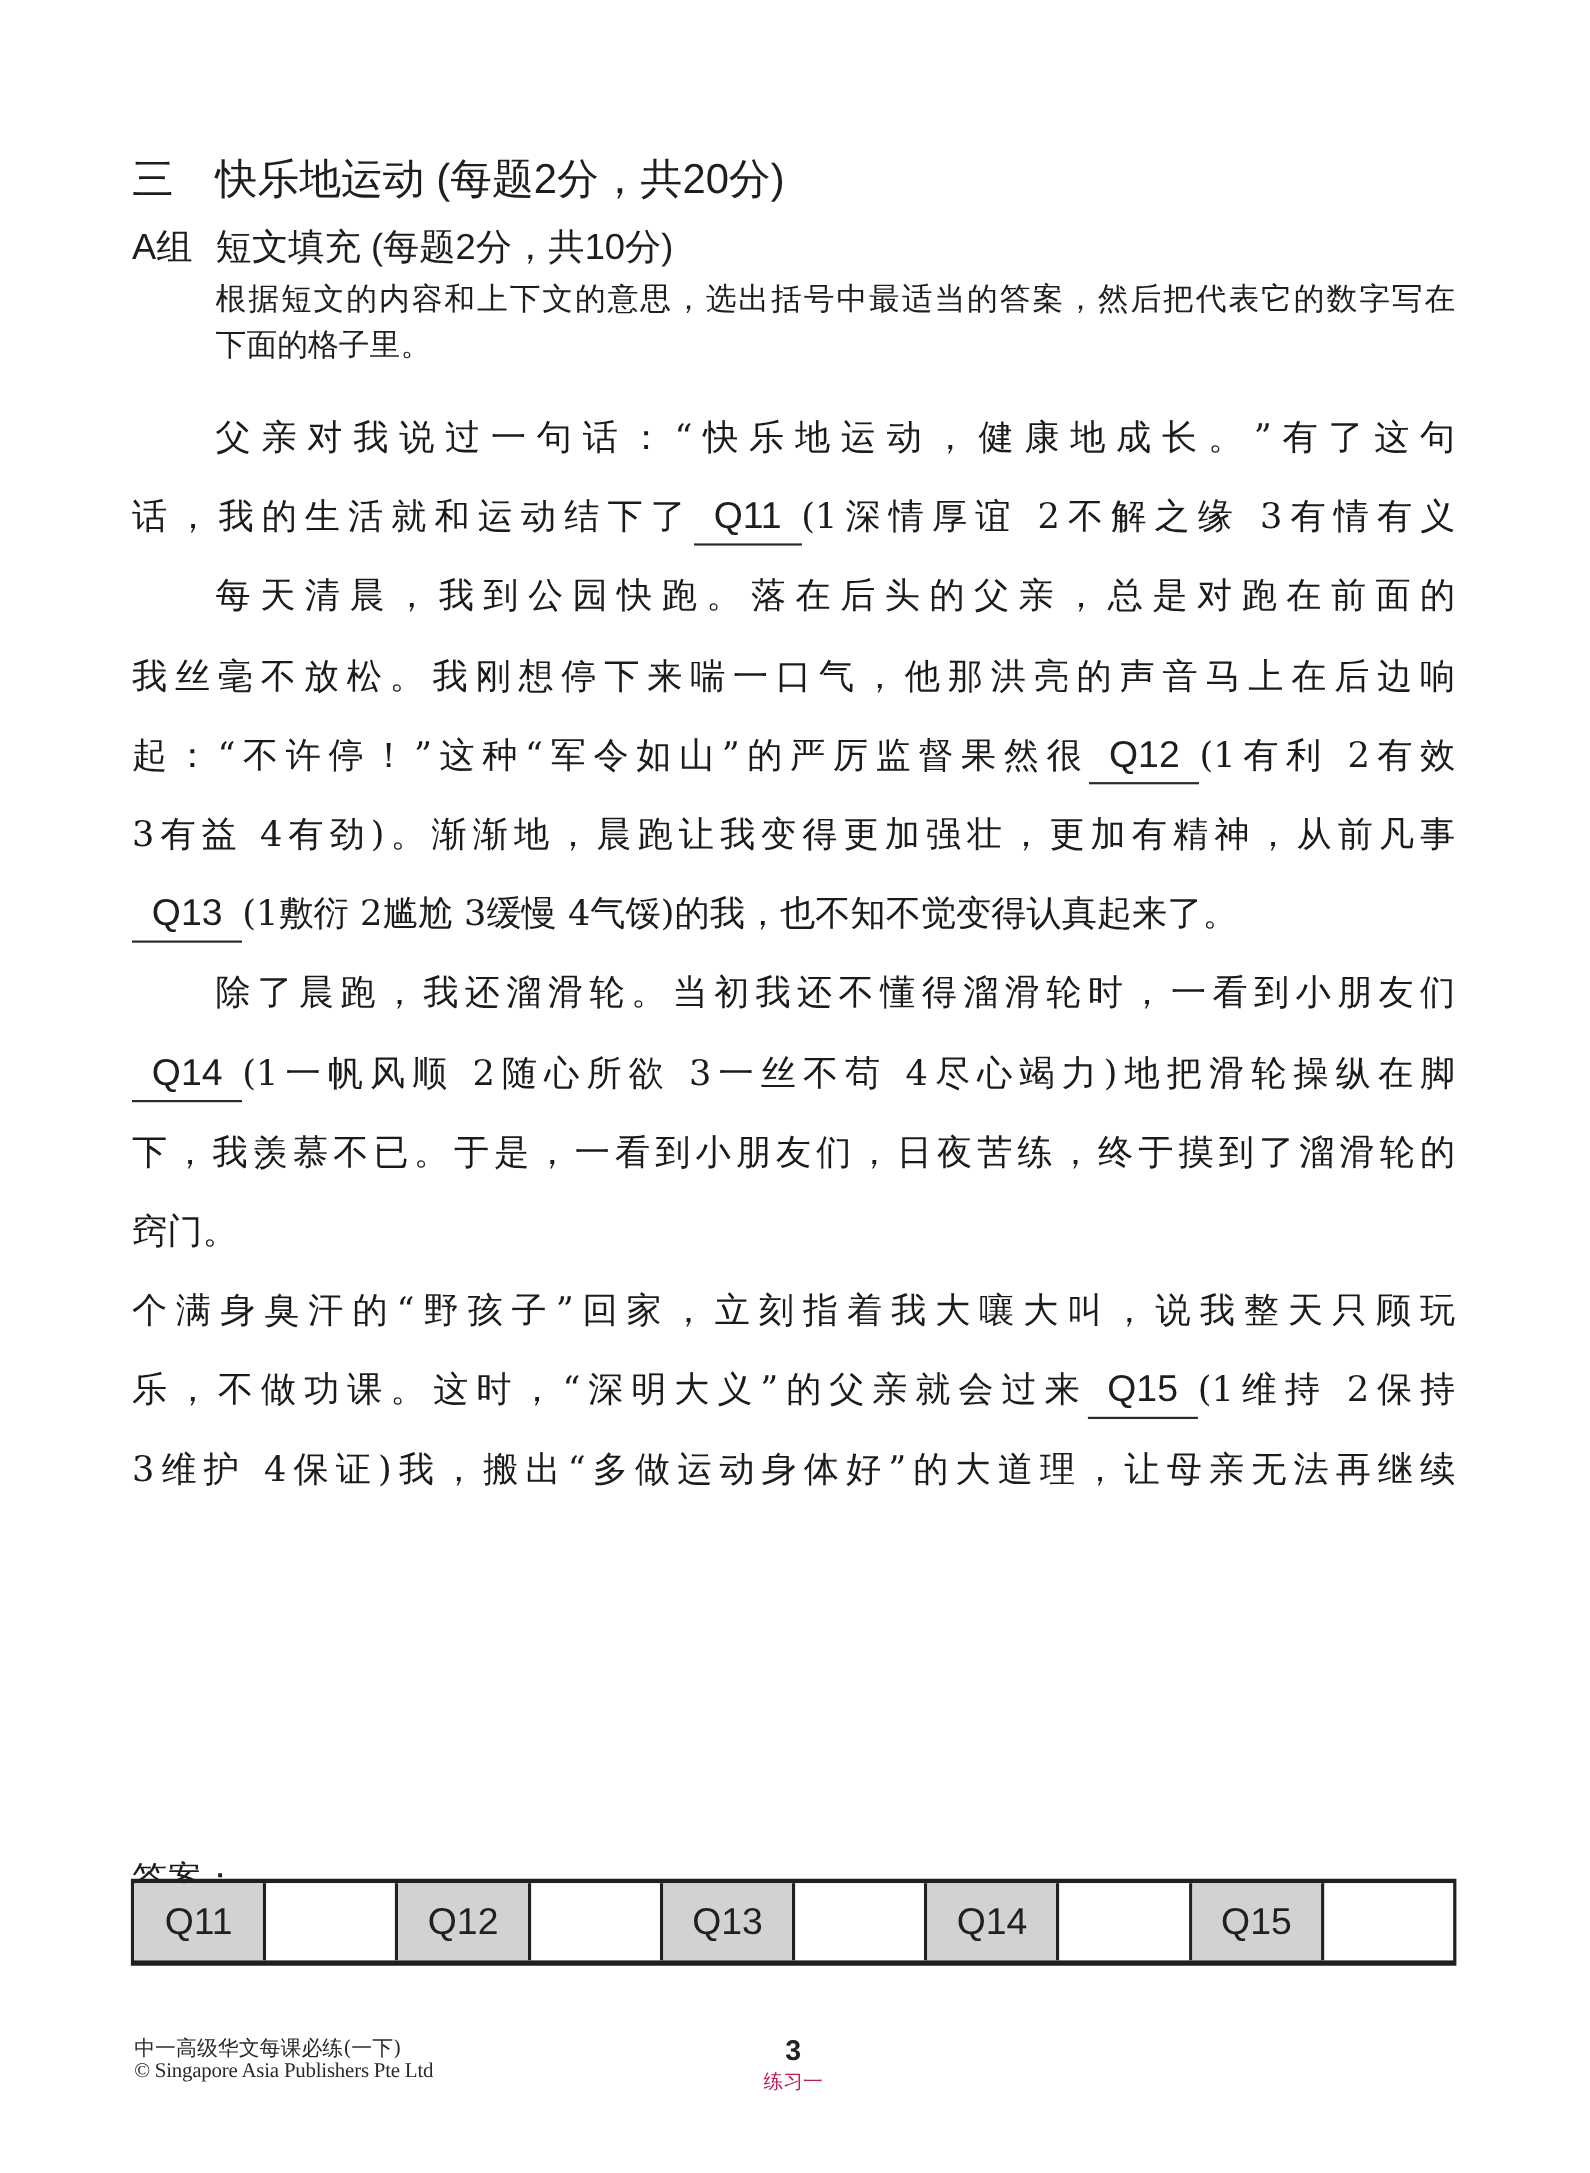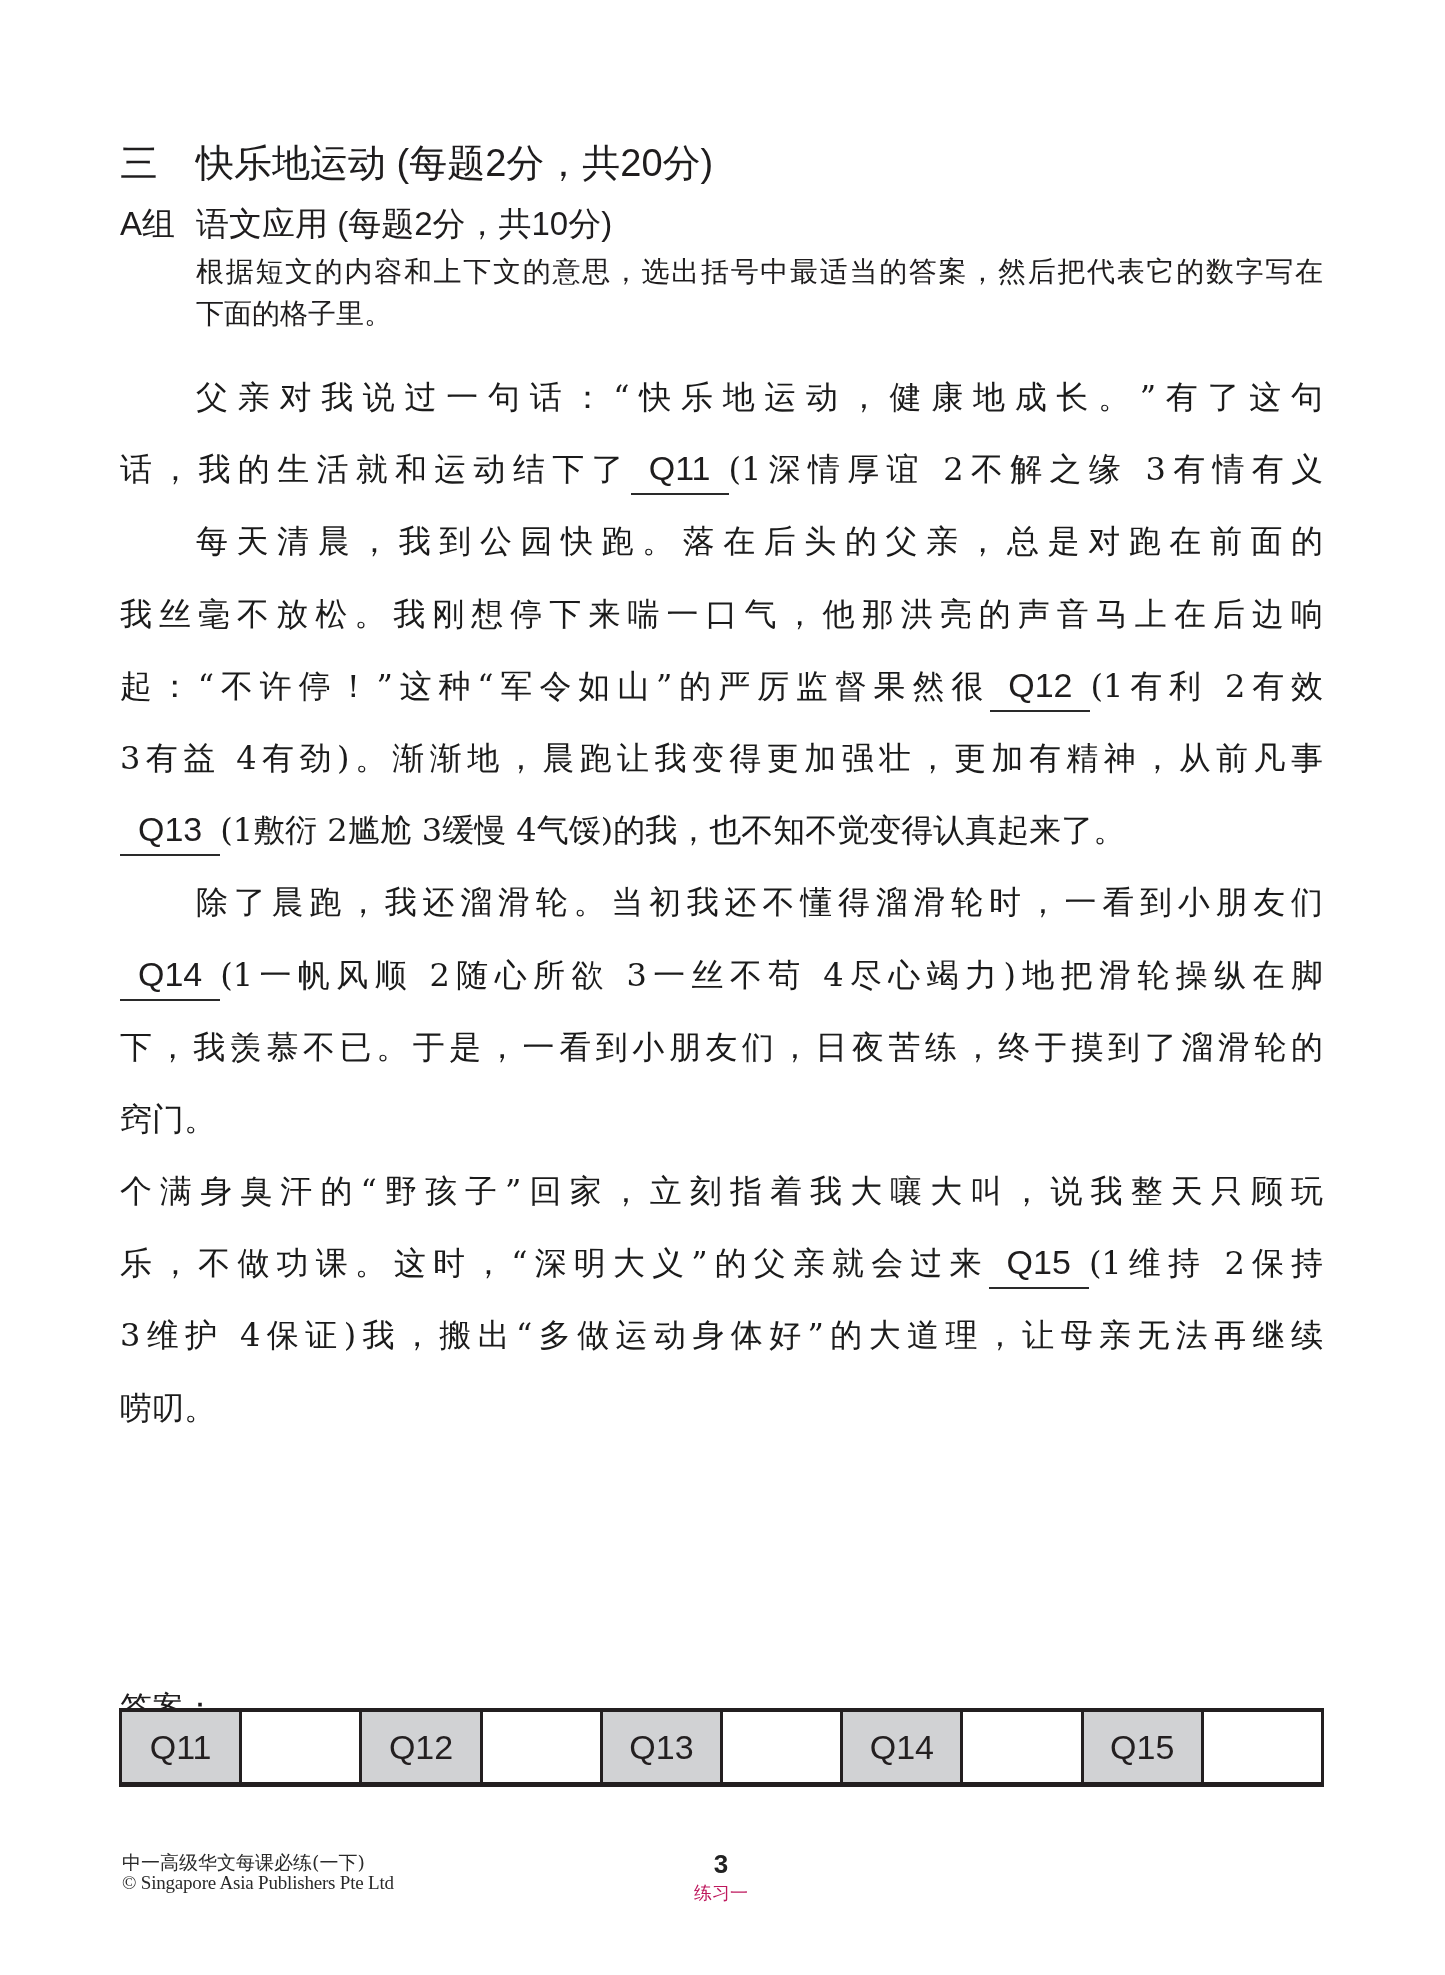--- a/index.html
+++ b/index.html
@@ -86,21 +86,21 @@
 </style>
 </head>
 <body>
 
 <div class="page">
 
   <div class="abs sec-num">三</div>
   <div class="abs sec-title">快乐地运动 (每题2分，共20分)</div>
 
   <div class="abs grp-label">A组</div>
-  <div class="abs grp-title">语文应用 (每题2分，共10分)</div>
+  <div class="abs grp-title">短文填充 (每题2分，共10分)</div>
 
   <div class="instr">
     <div class="justify">根据短文的内容和上下文的意思，选出括号中最适当的答案，然后把代表它的数字写在</div>
     <div>下面的格子里。</div>
   </div>
 
   <div class="passage">
 
     <div class="line indent justify"><span>父亲对我说过一句话：“快乐地运动，健康地成长。”有了这句</span></div>
     <div class="line justify"><span>话，我的生活就和运动结下了</span><span class="blank">Q11</span><span>(1深情厚谊 2不解之缘 3有情有义</span></div>
@@ -112,21 +112,20 @@
     <div class="line left"><span class="blank">Q13</span><span>(1敷衍 2尴尬 3缓慢 4气馁)的我，也不知不觉变得认真起来了。</span></div>
 
     <div class="line indent justify"><span>除了晨跑，我还溜滑轮。当初我还不懂得溜滑轮时，一看到小朋友们</span></div>
     <div class="line justify"><span class="blank">Q14</span><span>(1一帆风顺 2随心所欲 3一丝不苟 4尽心竭力)地把滑轮操纵在脚</span></div>
     <div class="line justify"><span>下，我羡慕不已。于是，一看到小朋友们，日夜苦练，终于摸到了溜滑轮的</span></div>
     <div class="line left"><span>窍门。</span></div>
 
     <div class="line justify"><span>个满身臭汗的“野孩子”回家，立刻指着我大嚷大叫，说我整天只顾玩</span></div>
     <div class="line justify"><span>乐，不做功课。这时，“深明大义”的父亲就会过来</span><span class="blank">Q15</span><span>(1维持 2保持</span></div>
     <div class="line justify"><span>3维护 4保证)我，搬出“多做运动身体好”的大道理，让母亲无法再继续</span></div>
-    <div class="line left"><span>唠叨。</span></div>
   </div>
 
   <div class="abs ans-label">答案：</div>
   <div class="ans-table">
     <div class="cell q">Q11</div>
     <div class="cell"></div>
     <div class="cell q">Q12</div>
     <div class="cell"></div>
     <div class="cell q">Q13</div>
     <div class="cell"></div>

